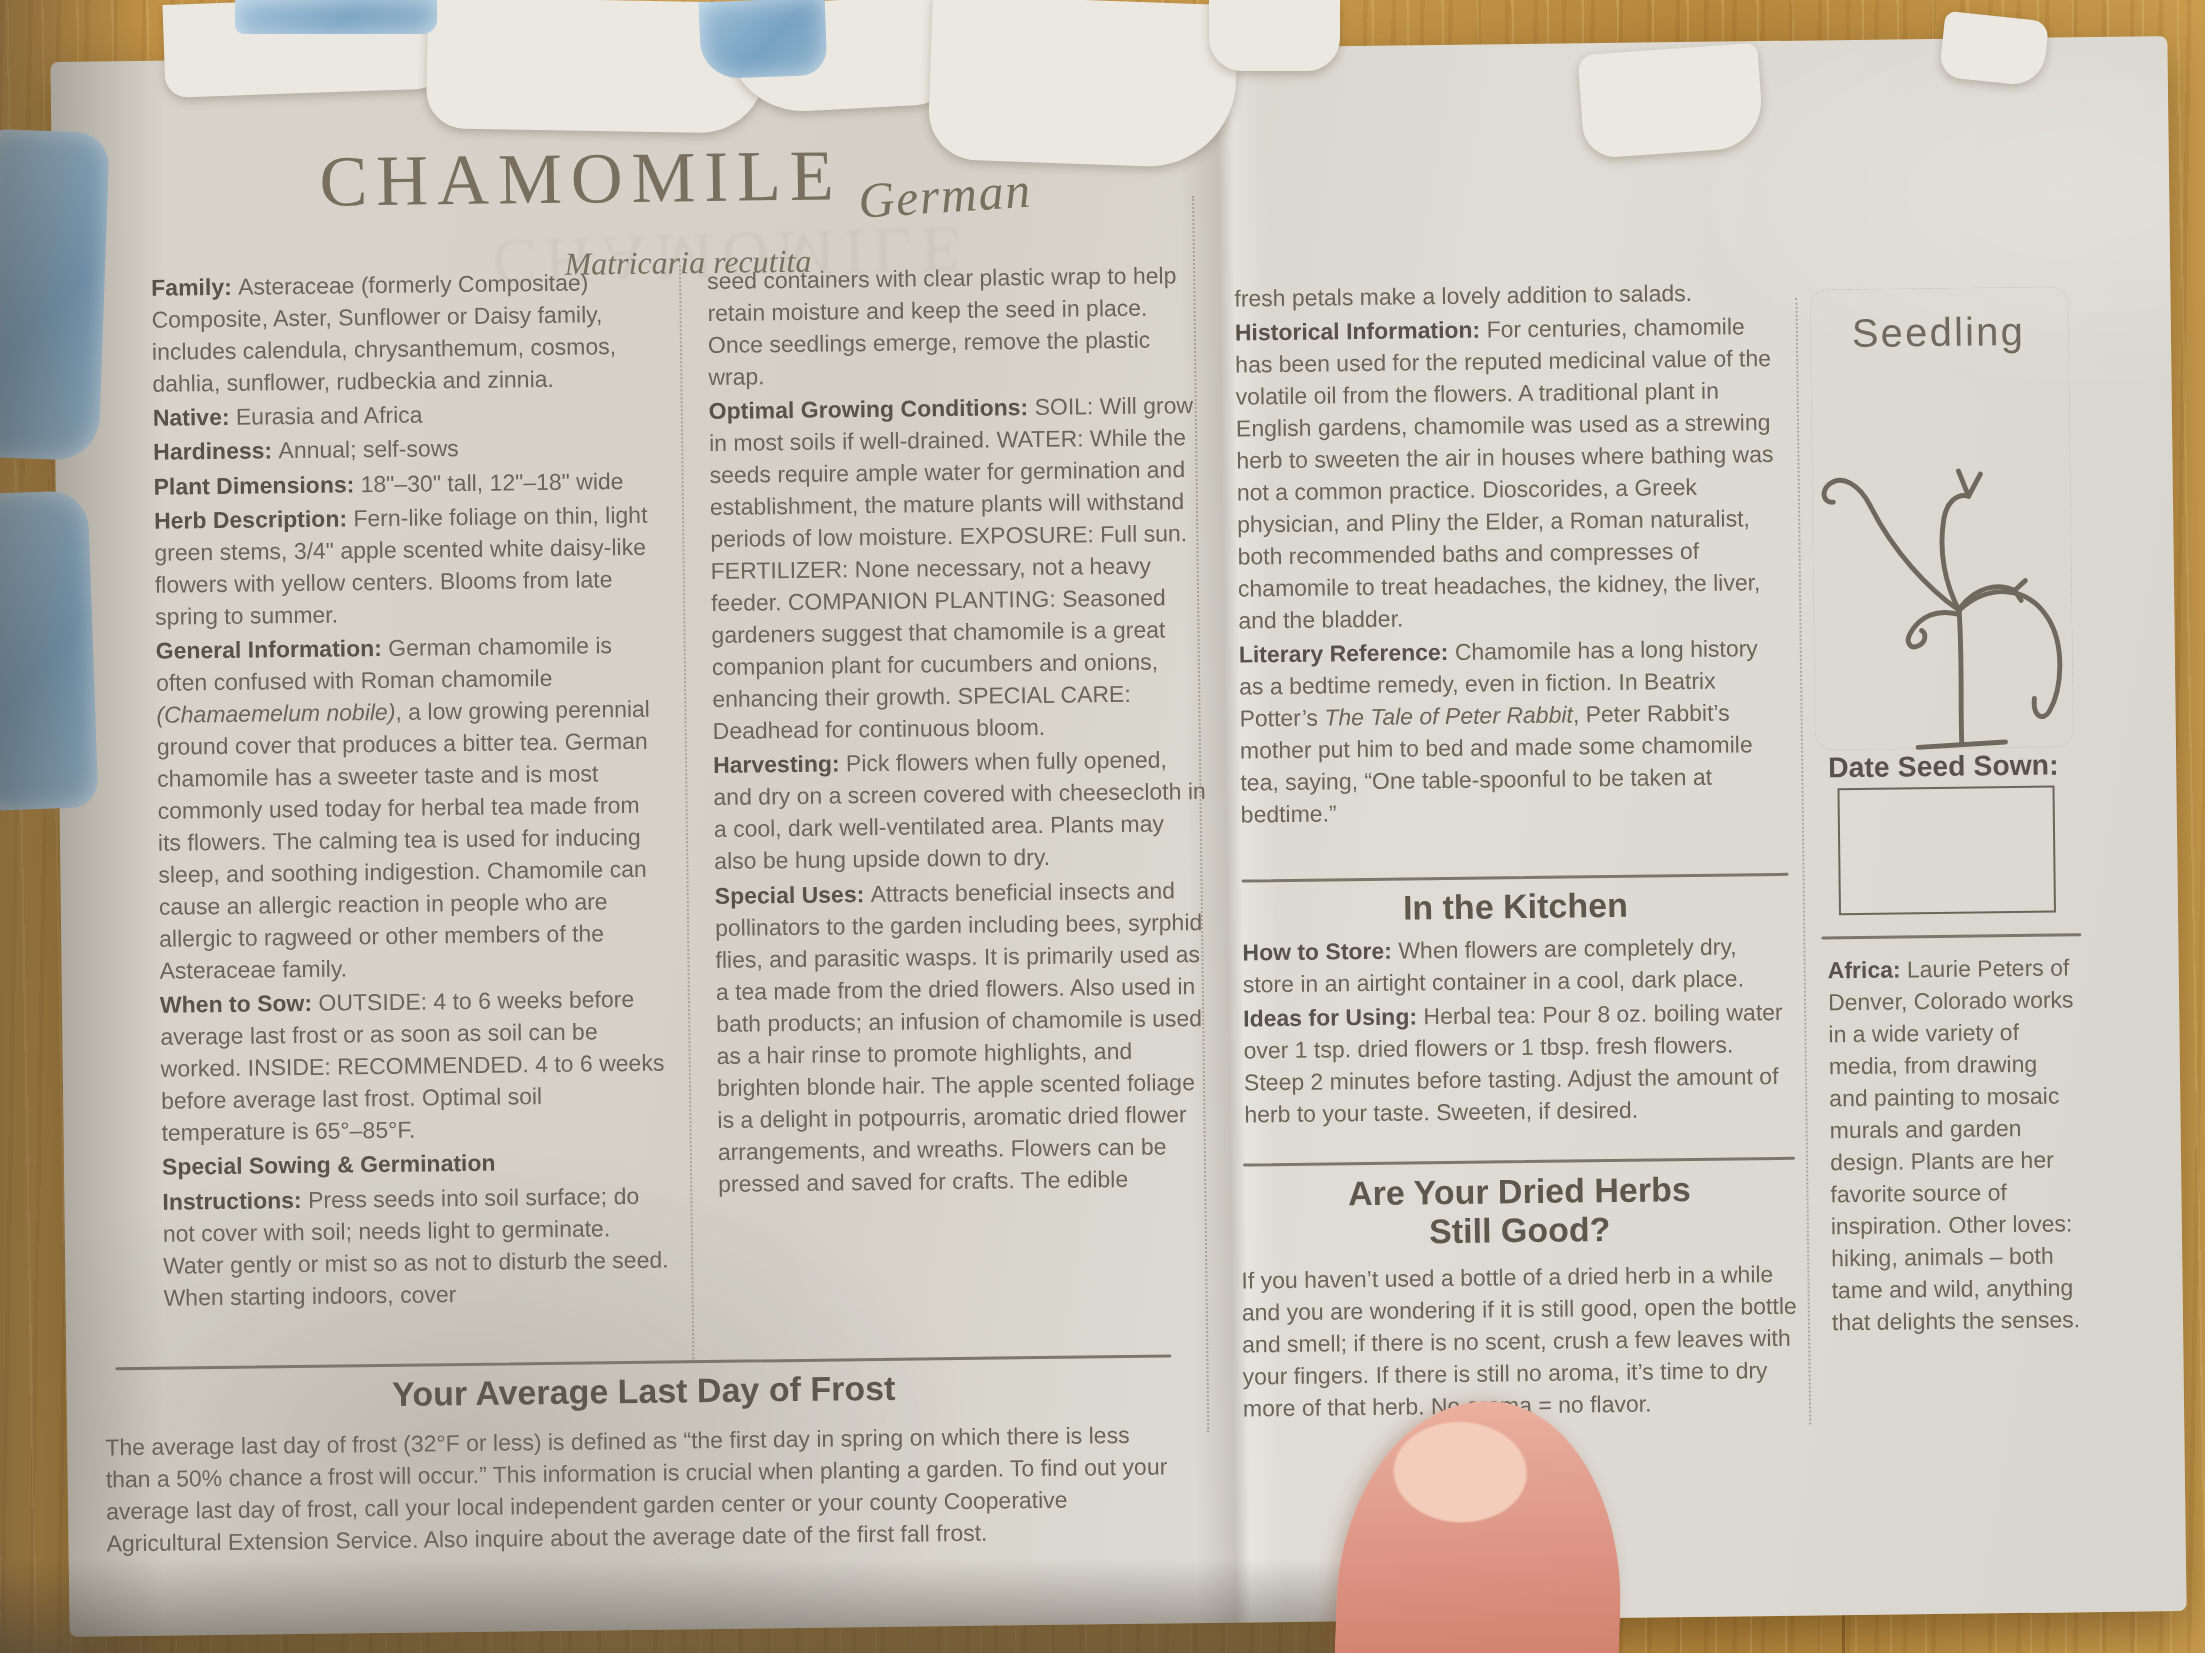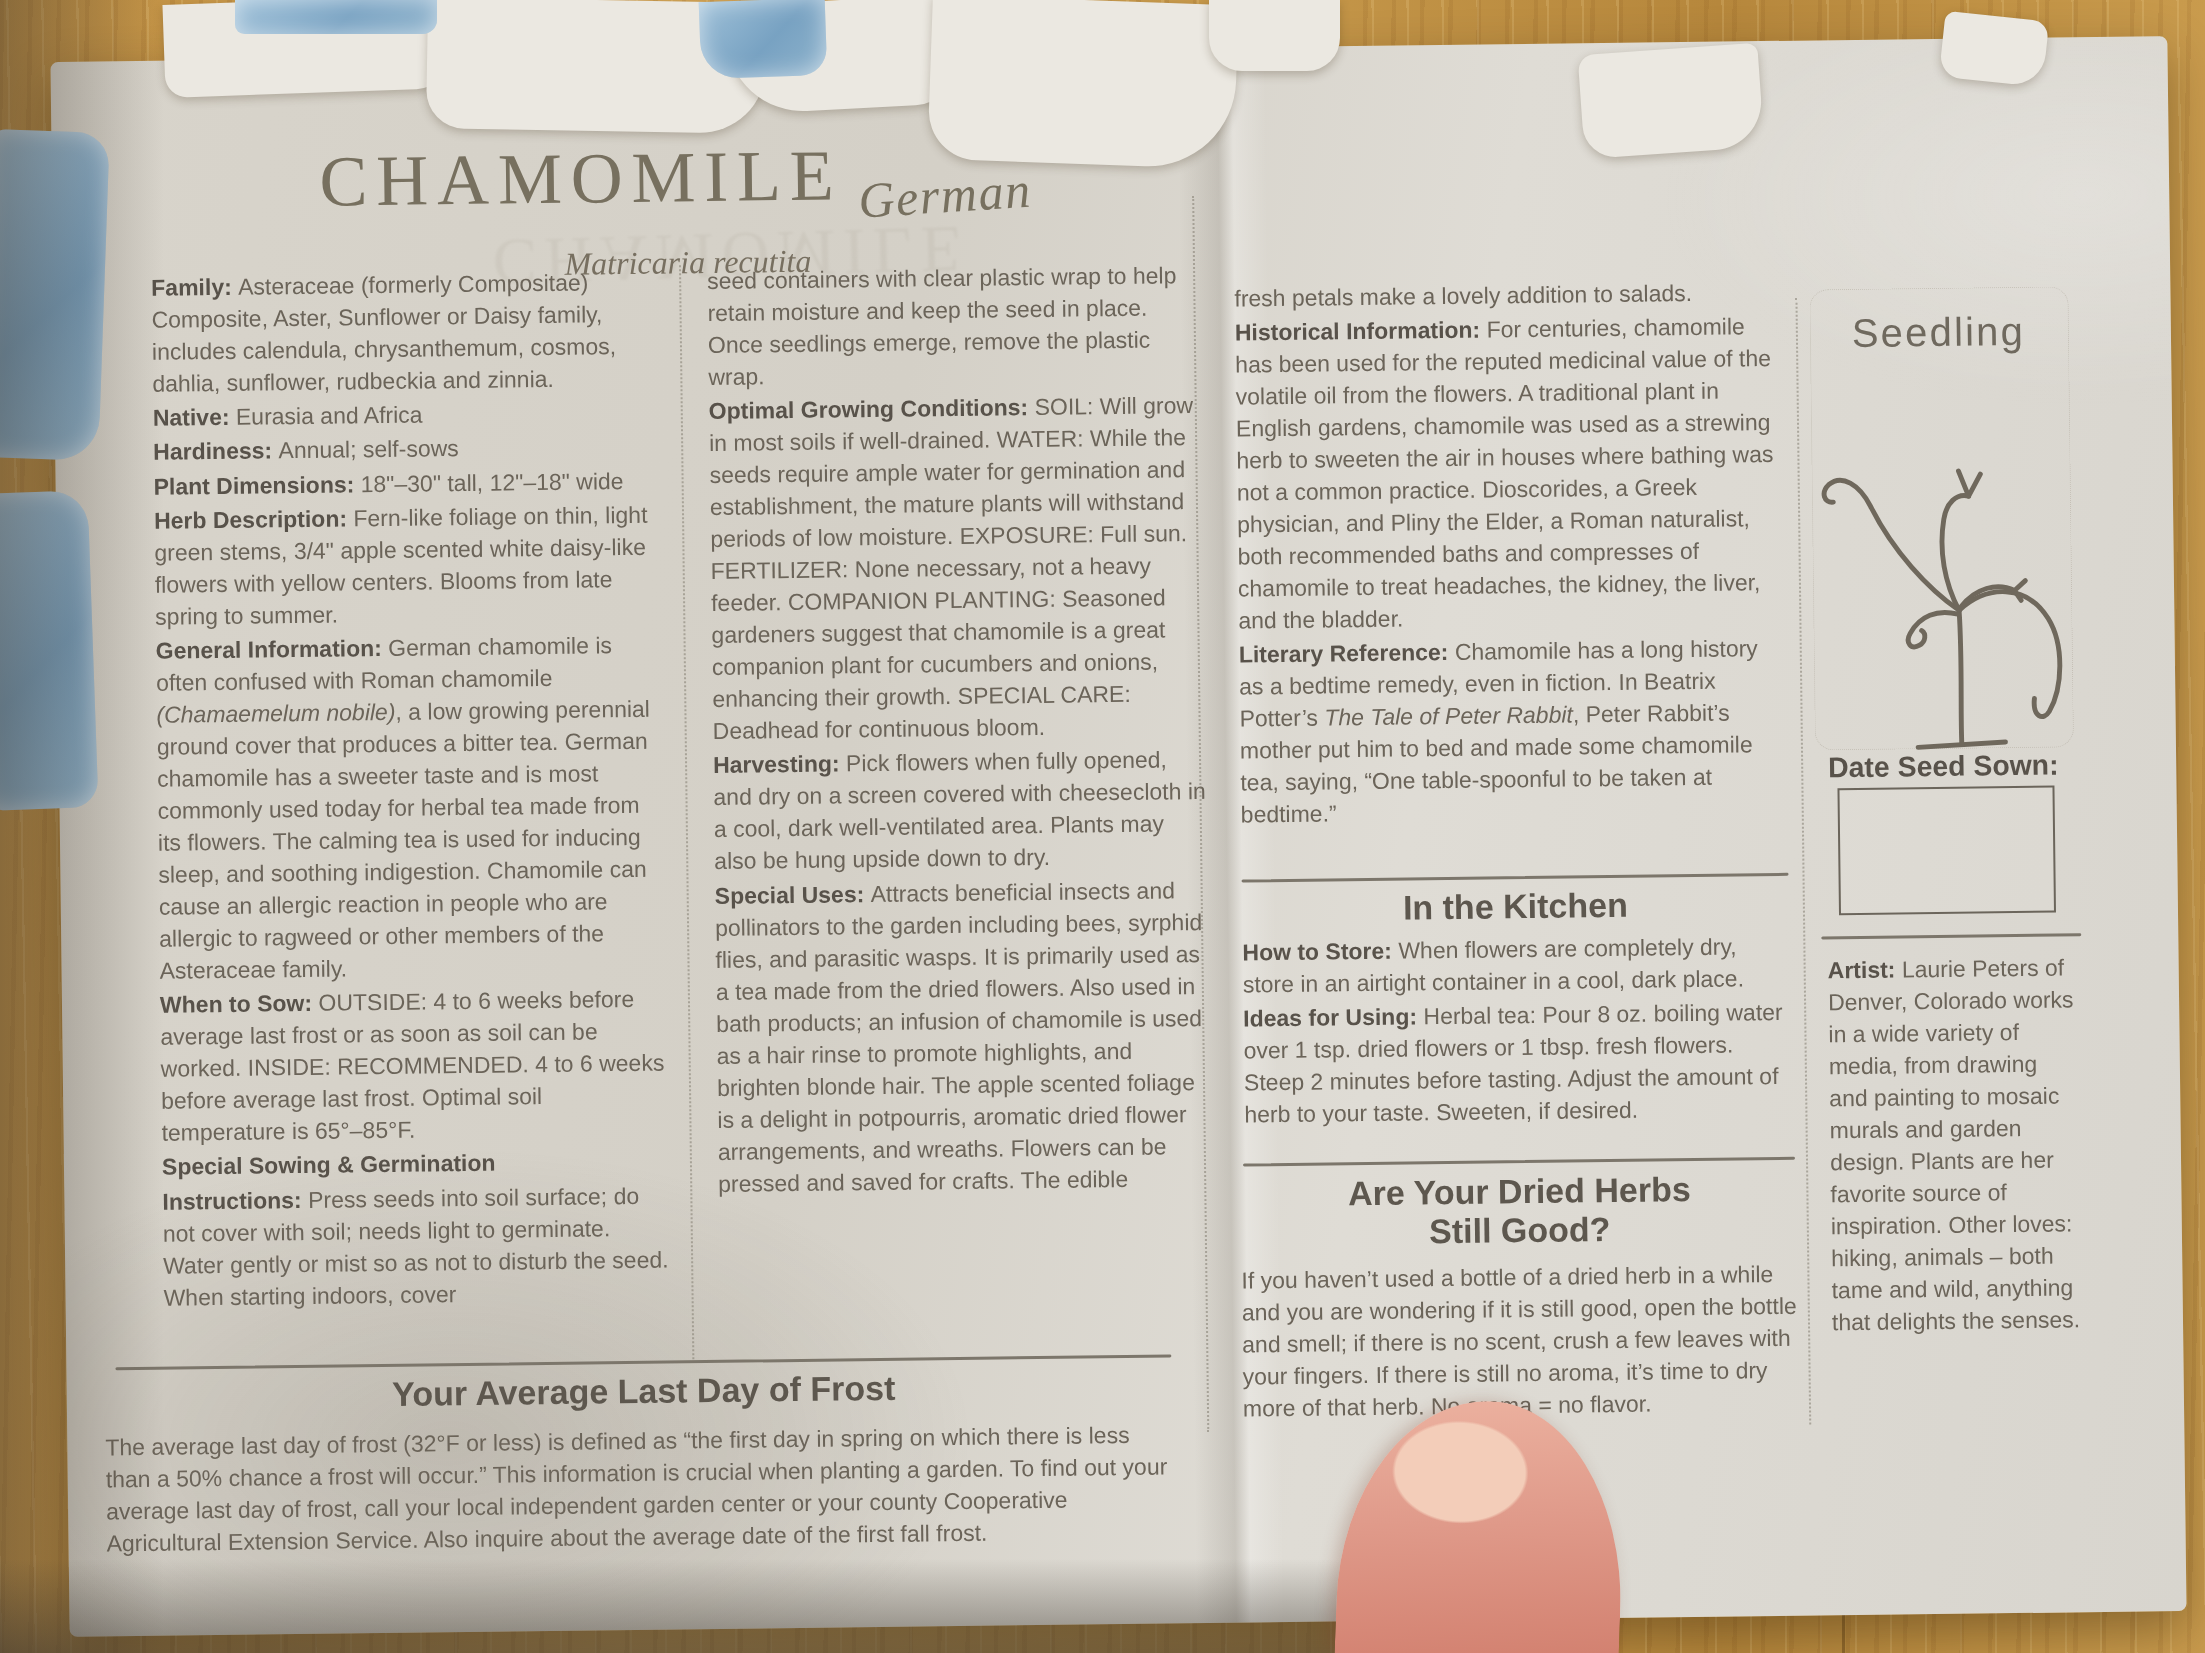--- a/index.html
+++ b/index.html
@@ -136,21 +136,21 @@
       <path d="M278 455 C 252 405 242 345 252 288 C 257 258 276 240 298 246"></path>
       <path d="M298 246 L 320 206 M298 246 L 280 200"></path>
       <path d="M282 448 C 308 415 348 404 380 420 M380 420 L 400 402 M380 420 L 392 438"></path>
       <path d="M276 462 C 238 452 206 464 188 496 C 178 513 189 527 205 518 C 216 512 218 497 209 491"></path>
     </g>
   </svg>
   <div class="date-label">Date Seed Sown:</div>
   <div class="date-box"></div>
   <div class="hr" style="left:1760px;top:896px;width:260px;height:3.3px;"></div>
   <div class="col" style="left:1766px;top:914px;width:252px;">
-      <p class="para"><span class="seg-b">Artist: </span><span>Laurie Peters of Denver, Colorado works in a wide variety of media, from drawing and painting to mosaic murals and garden design. Plants are her favorite source of inspiration. Other loves: hiking, animals – both tame and wild, anything that delights the senses.</span></p>
+      <p class="para"><span class="seg-b">Africa: </span><span>Laurie Peters of Denver, Colorado works in a wide variety of media, from drawing and painting to mosaic murals and garden design. Plants are her favorite source of inspiration. Other loves: hiking, animals – both tame and wild, anything that delights the senses.</span></p>
     </div>
 </div>
 
 <div class="torn" style="left:164px;top:0;width:284px;height:93px;border-radius:0 0 33px 22px;transform:rotate(-2deg);"></div>
 <div class="torn" style="left:427px;top:0;width:339px;height:131px;border-radius:0 0 66px 38px;transform:rotate(1deg);"></div>
 <div class="torn" style="left:727px;top:0;width:230px;height:109px;border-radius:0 0 44px 77px;transform:rotate(-3deg);"></div>
 <div class="torn" style="left:930px;top:0;width:306px;height:164px;border-radius:0 0 88px 49px;transform:rotate(2deg);"></div>
 <div class="torn" style="left:1209px;top:0;width:131px;height:71px;border-radius:0 0 33px 33px;"></div>
 <div class="torn" style="left:1581px;top:49px;width:180px;height:104px;border-radius:16.4px 11px 49px 33px;transform:rotate(-4deg);"></div>
 <div class="torn" style="left:1942px;top:16.4px;width:104px;height:66px;border-radius:11px 16.4px 33px 22px;transform:rotate(6deg);"></div>

